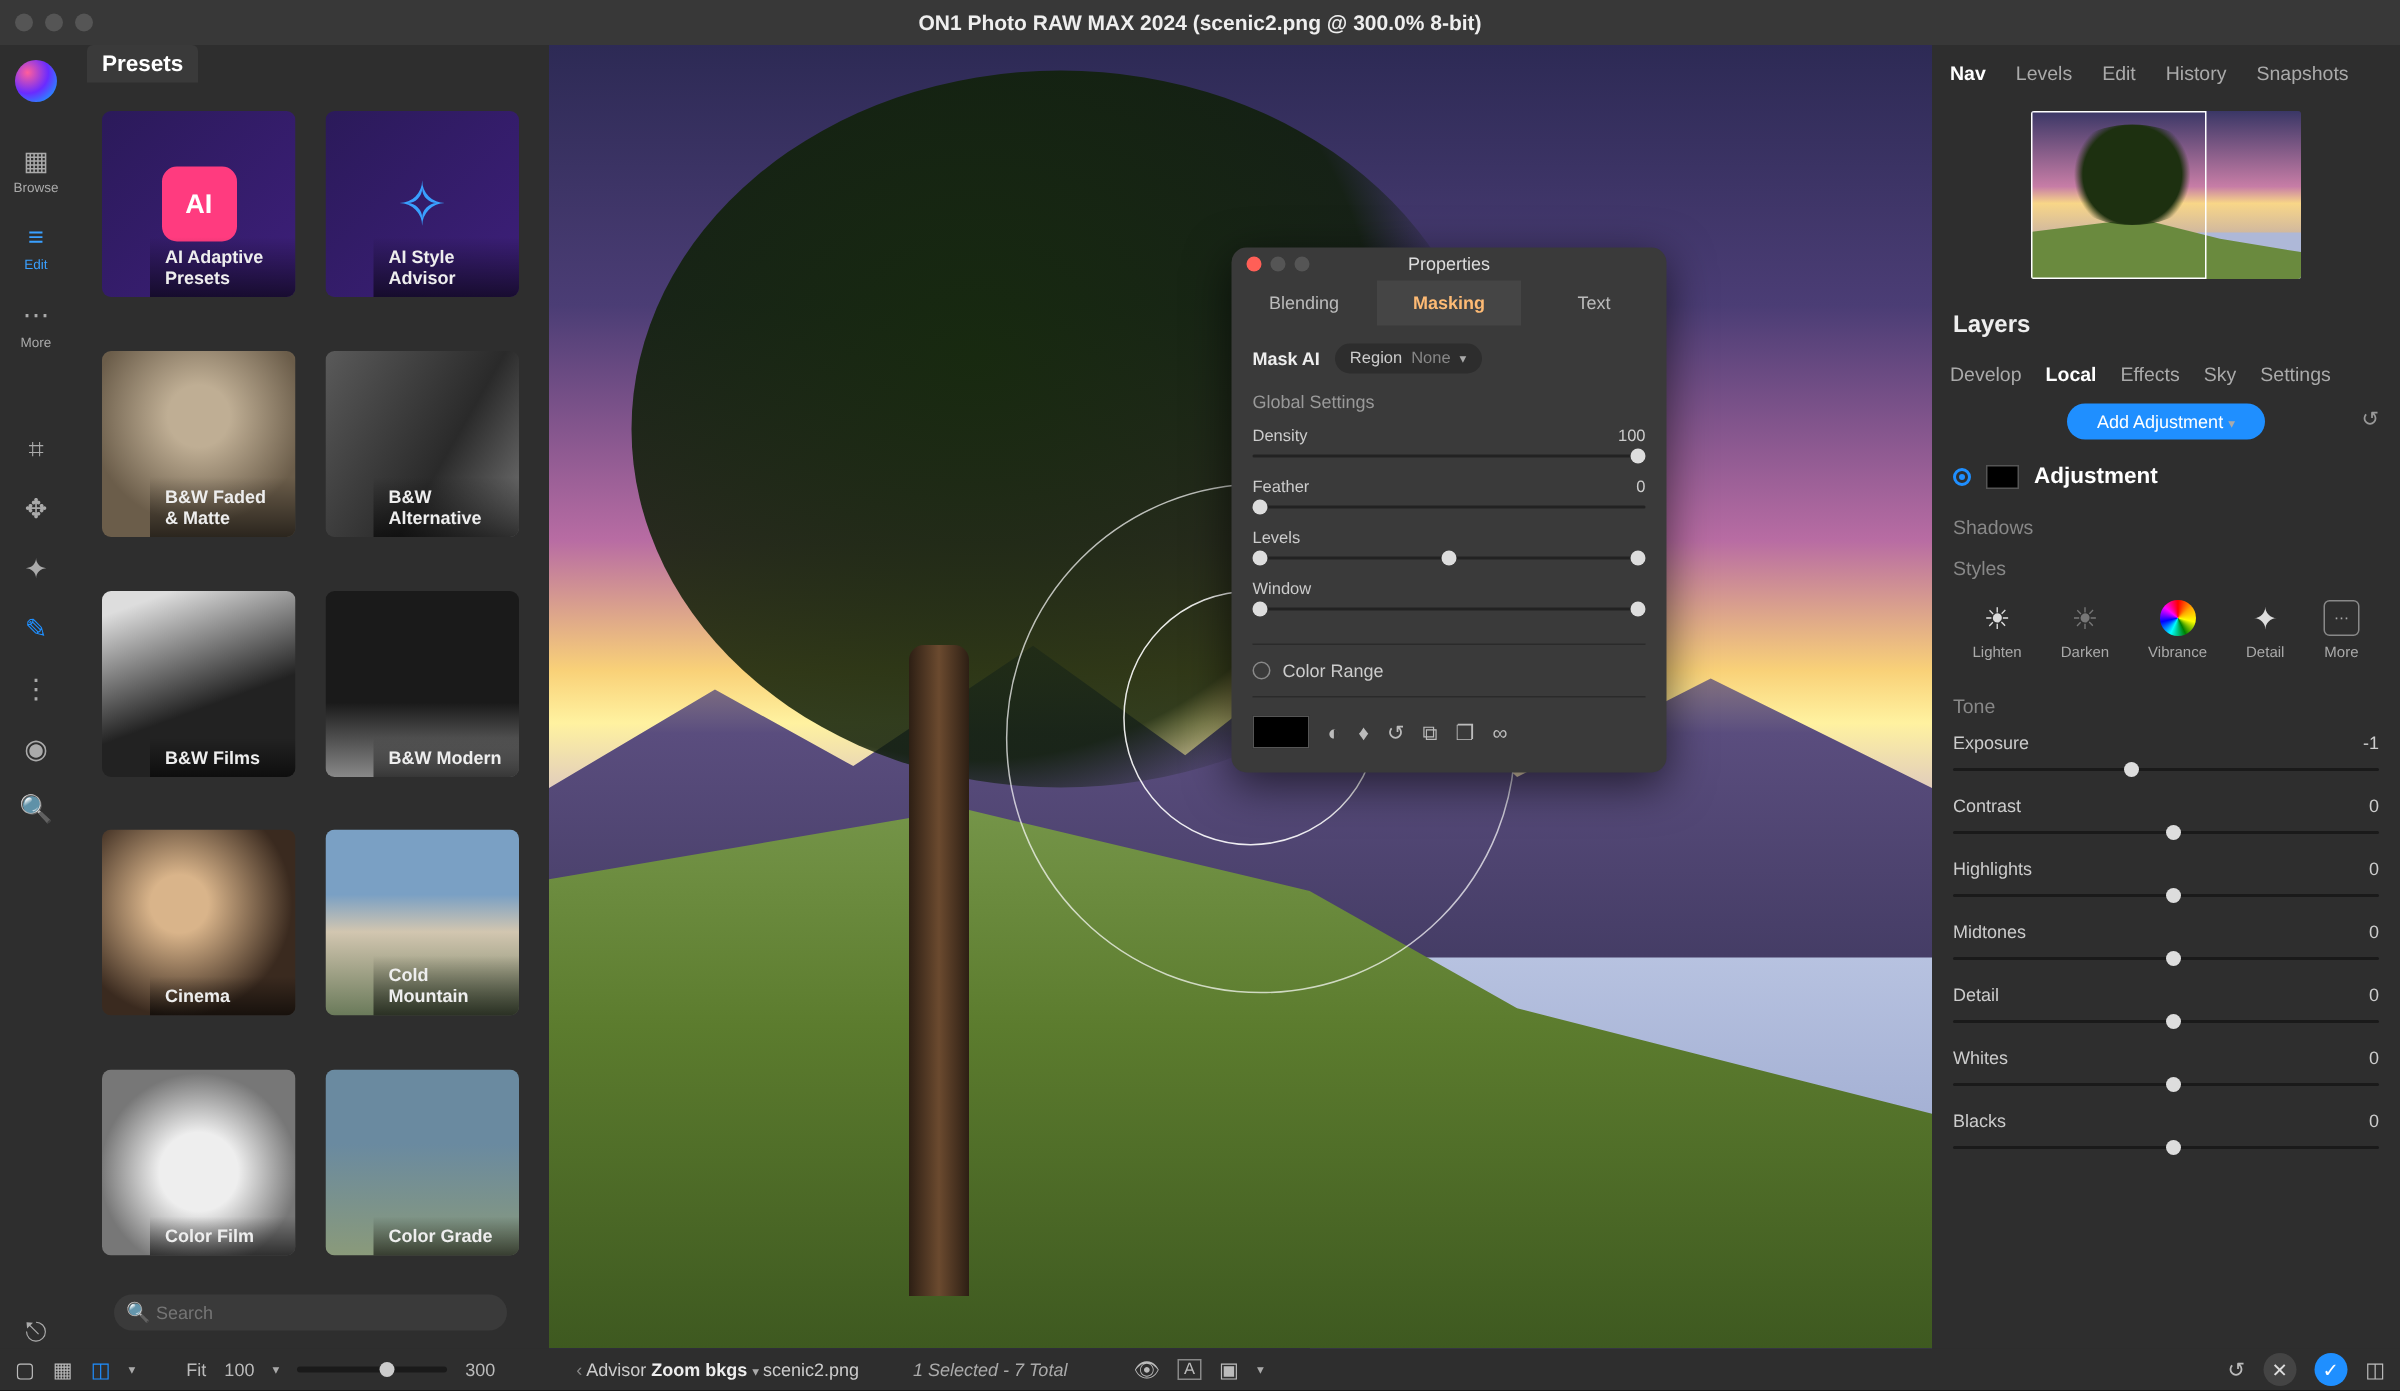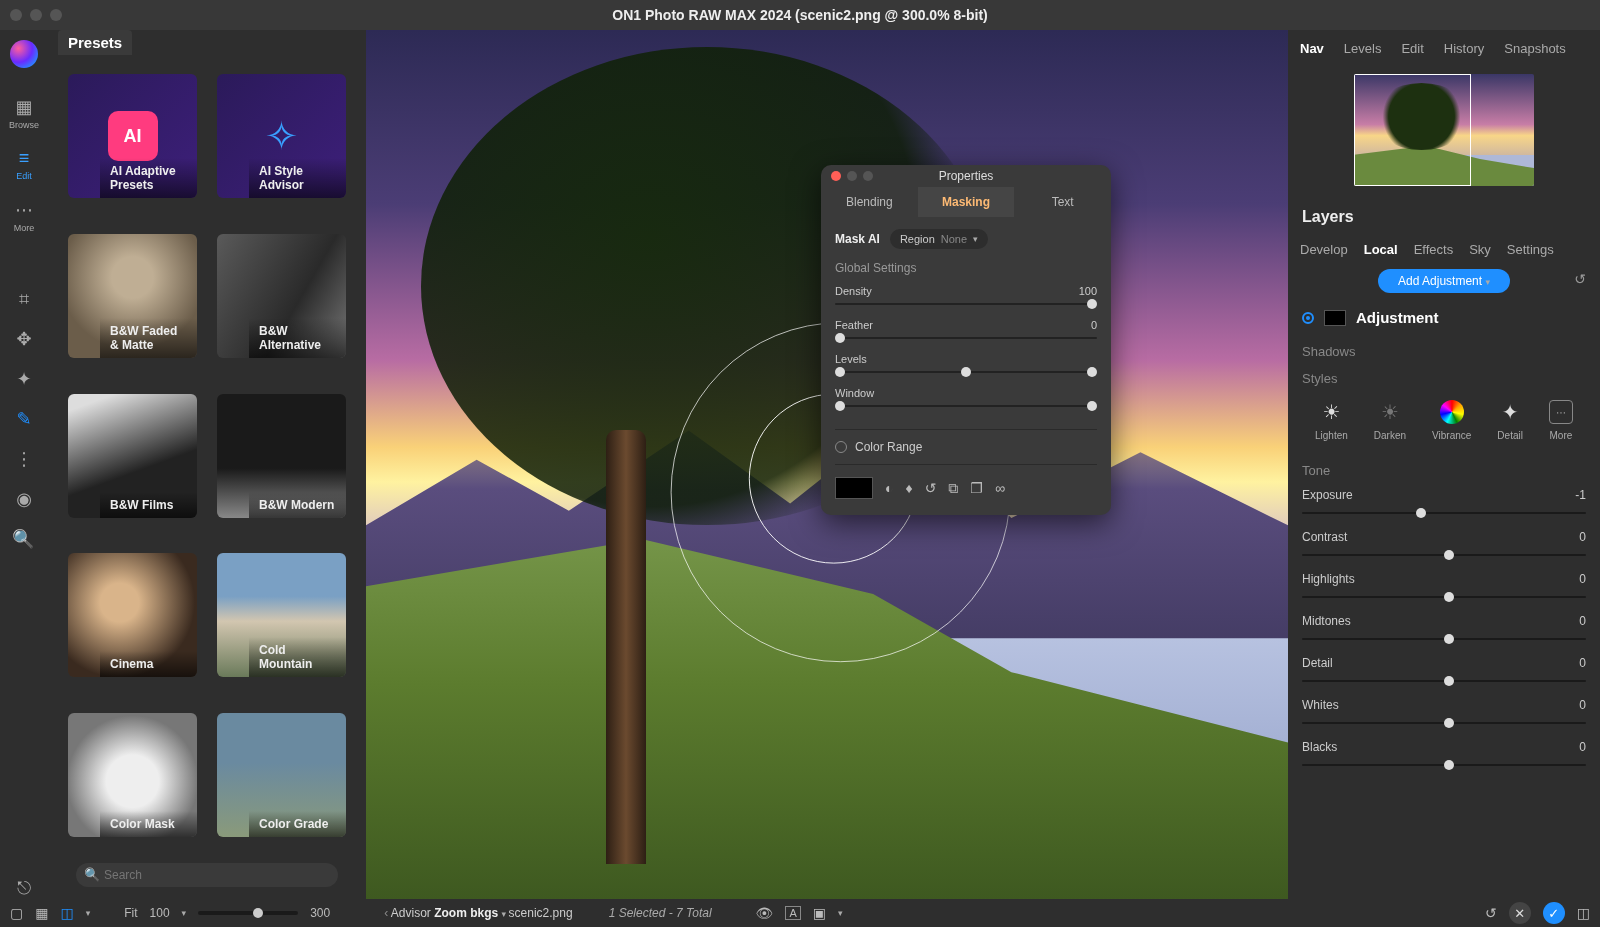--- a/index.html
+++ b/index.html
@@ -329,21 +329,21 @@
       <div class="preset-card">
         <div class="preset-art" style="background:radial-gradient(circle at 40% 40%,#d9b48a 18%,#3a2a1f 70%);"></div>
         <div class="preset-label">Cinema</div>
       </div>
       <div class="preset-card">
         <div class="preset-art" style="background:linear-gradient(to bottom,#7aa0c4 35%,#d2c6b0 55%,#6a7a5a);"></div>
         <div class="preset-label">Cold Mountain</div>
       </div>
       <div class="preset-card">
         <div class="preset-art" style="background:radial-gradient(circle at 50% 55%,#eee 28%,#777 70%);"></div>
-        <div class="preset-label">Color Mask</div>
+        <div class="preset-label">Color Film</div>
       </div>
       <div class="preset-card">
         <div class="preset-art" style="background:linear-gradient(to bottom,#6a8aa0 40%,#8a9a7a);"></div>
         <div class="preset-label">Color Grade</div>
       </div>
     </div>
     <div class="search-row">
       <div class="search-wrap">
         <span class="sicon">🔍</span>
         <input class="search-input" placeholder="Search" style="">

